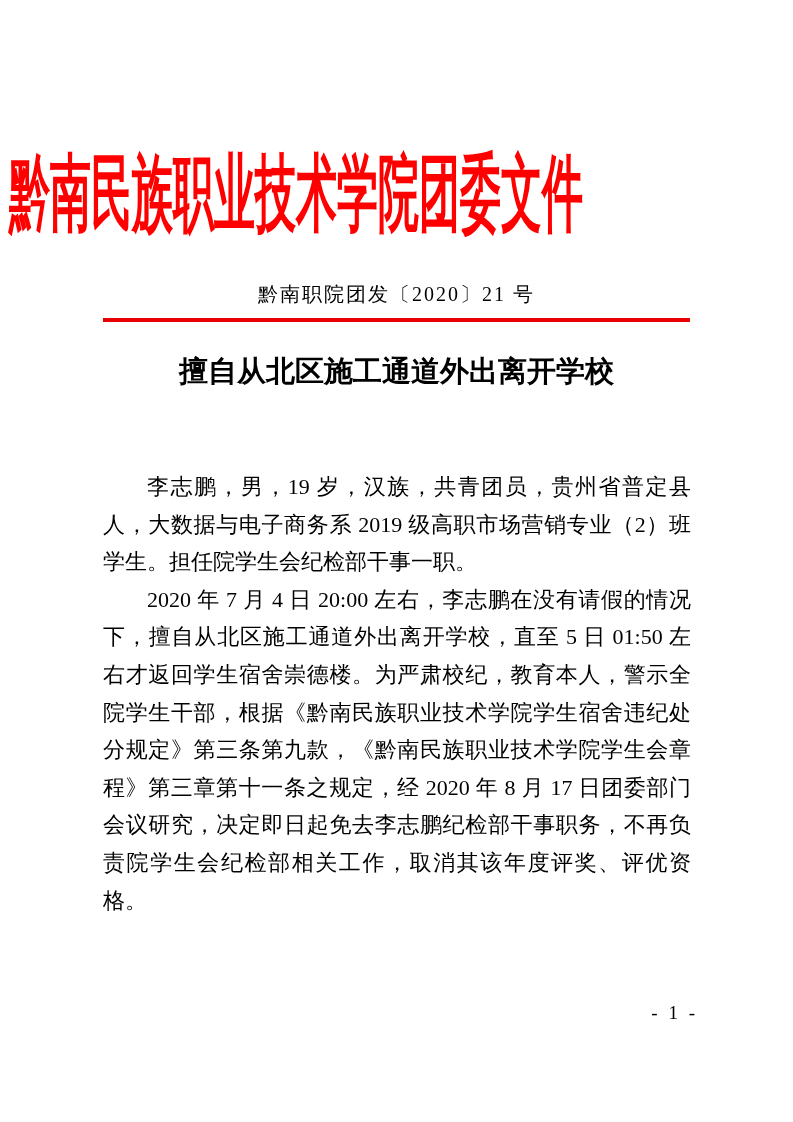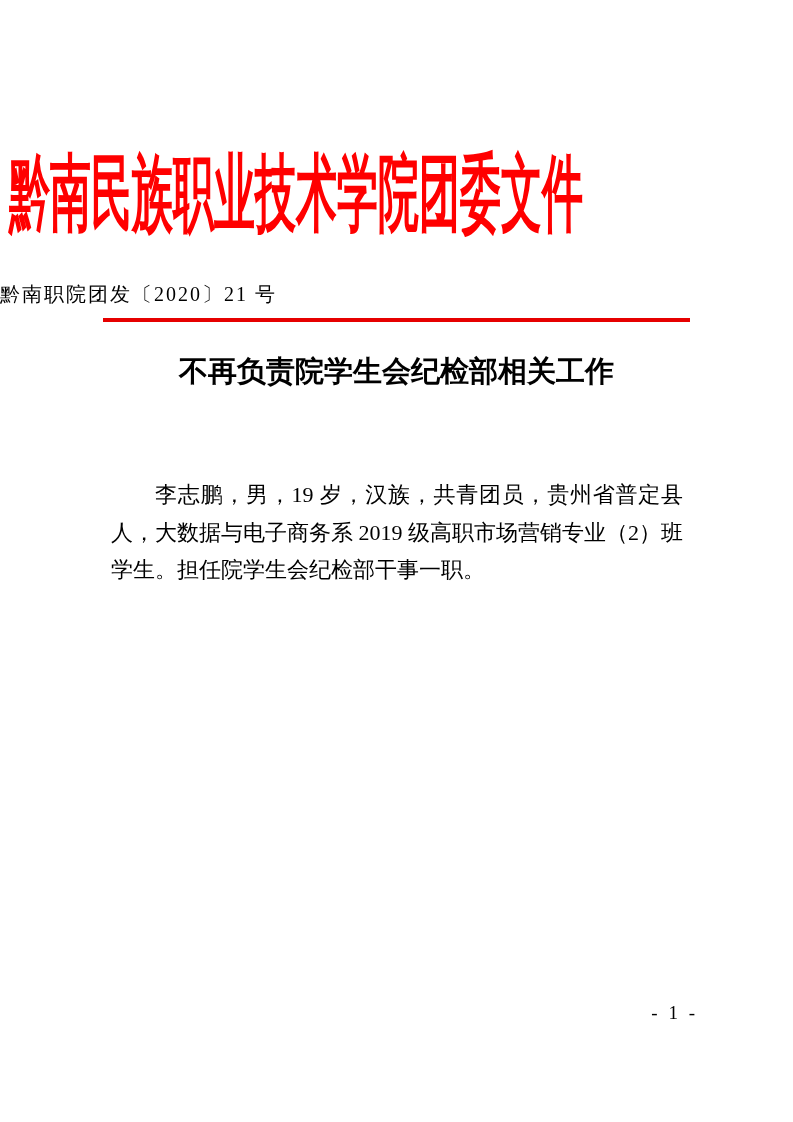--- a/index.html
+++ b/index.html
@@ -38,21 +38,21 @@
     white-space:nowrap;
     letter-spacing:0px;
     transform:scaleY(2.05);
     transform-origin:center top;
   }
   .doc-number{
     position:absolute;
     top:281px;
     left:0;
     width:100%;
-    text-align:left;
+    text-align:center;
     font-size:20px;
     letter-spacing:2px;
     color:var(--ink);
   }
   .red-rule{
     position:absolute;
     top:318px;
     left:103px;
     width:587px;
     height:4px;
@@ -74,21 +74,21 @@
     top:468px;
     left:103px;
     width:588px;
     font-size:22px;
     line-height:37.6px;
     text-align:justify;
     text-justify:inter-ideograph;
     color:var(--ink);
   }
   .body-text p{
-    margin:8px;
+    margin:0;
     text-indent:2em;
     word-break:break-all;
   }
   .page-number{
     position:absolute;
     top:1002px;
     left:0;
     width:698px;
     text-align:right;
     font-size:19px;
@@ -104,22 +104,23 @@
 
   <div class="red-head">
     <span class="stretch">黔南民族职业技术学院团委文件</span>
   </div>
 
   <div class="doc-number">黔南职院团发〔2020〕21 号</div>
 
   <div class="red-rule"></div>
 
   <div class="doc-title">
-    <span style="display:block">不再负责院学生会纪检部相关工作</span>
+    <span style="display:block">擅自从北区施工通道外出离开学校</span>
   </div>
 
   <div class="body-text">
     <p>李志鹏，男，19 岁，汉族，共青团员，贵州省普定县人，大数据与电子商务系 2019 级高职市场营销专业（2）班学生。担任院学生会纪检部干事一职。</p>
+    <p>2020 年 7 月 4 日 20:00 左右，李志鹏在没有请假的情况下，擅自从北区施工通道外出离开学校，直至 5 日 01:50 左右才返回学生宿舍崇德楼。为严肃校纪，教育本人，警示全院学生干部，根据《黔南民族职业技术学院学生宿舍违纪处分规定》第三条第九款，《黔南民族职业技术学院学生会章程》第三章第十一条之规定，经 2020 年 8 月 17 日团委部门会议研究，决定即日起免去李志鹏纪检部干事职务，不再负责院学生会纪检部相关工作，取消其该年度评奖、评优资格。</p>
   </div>
 
   <div class="page-number">- 1 -</div>
 
 </div>
 
 </body></html>

